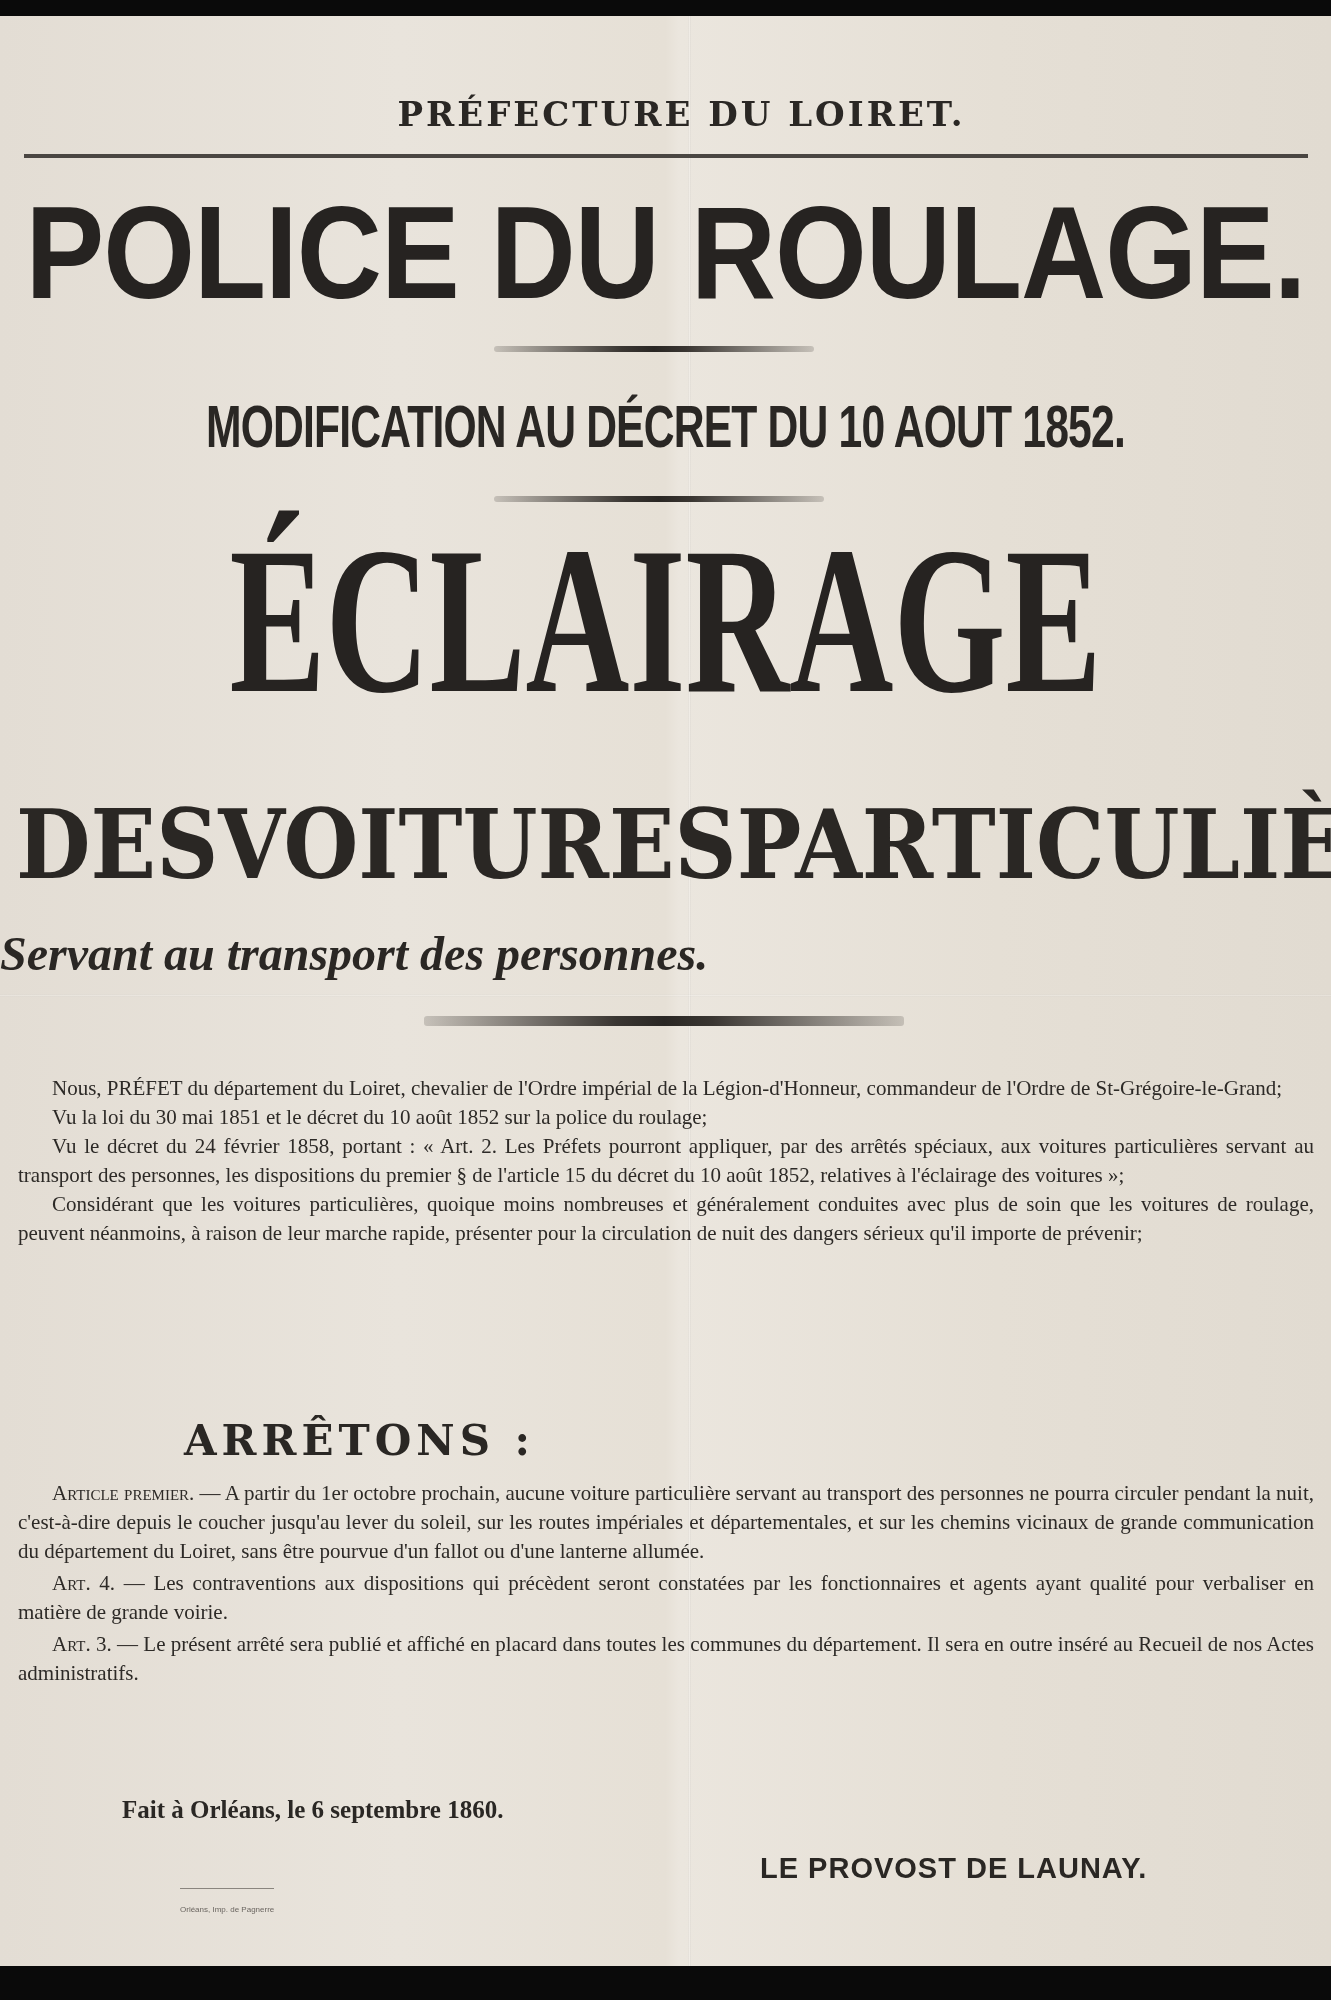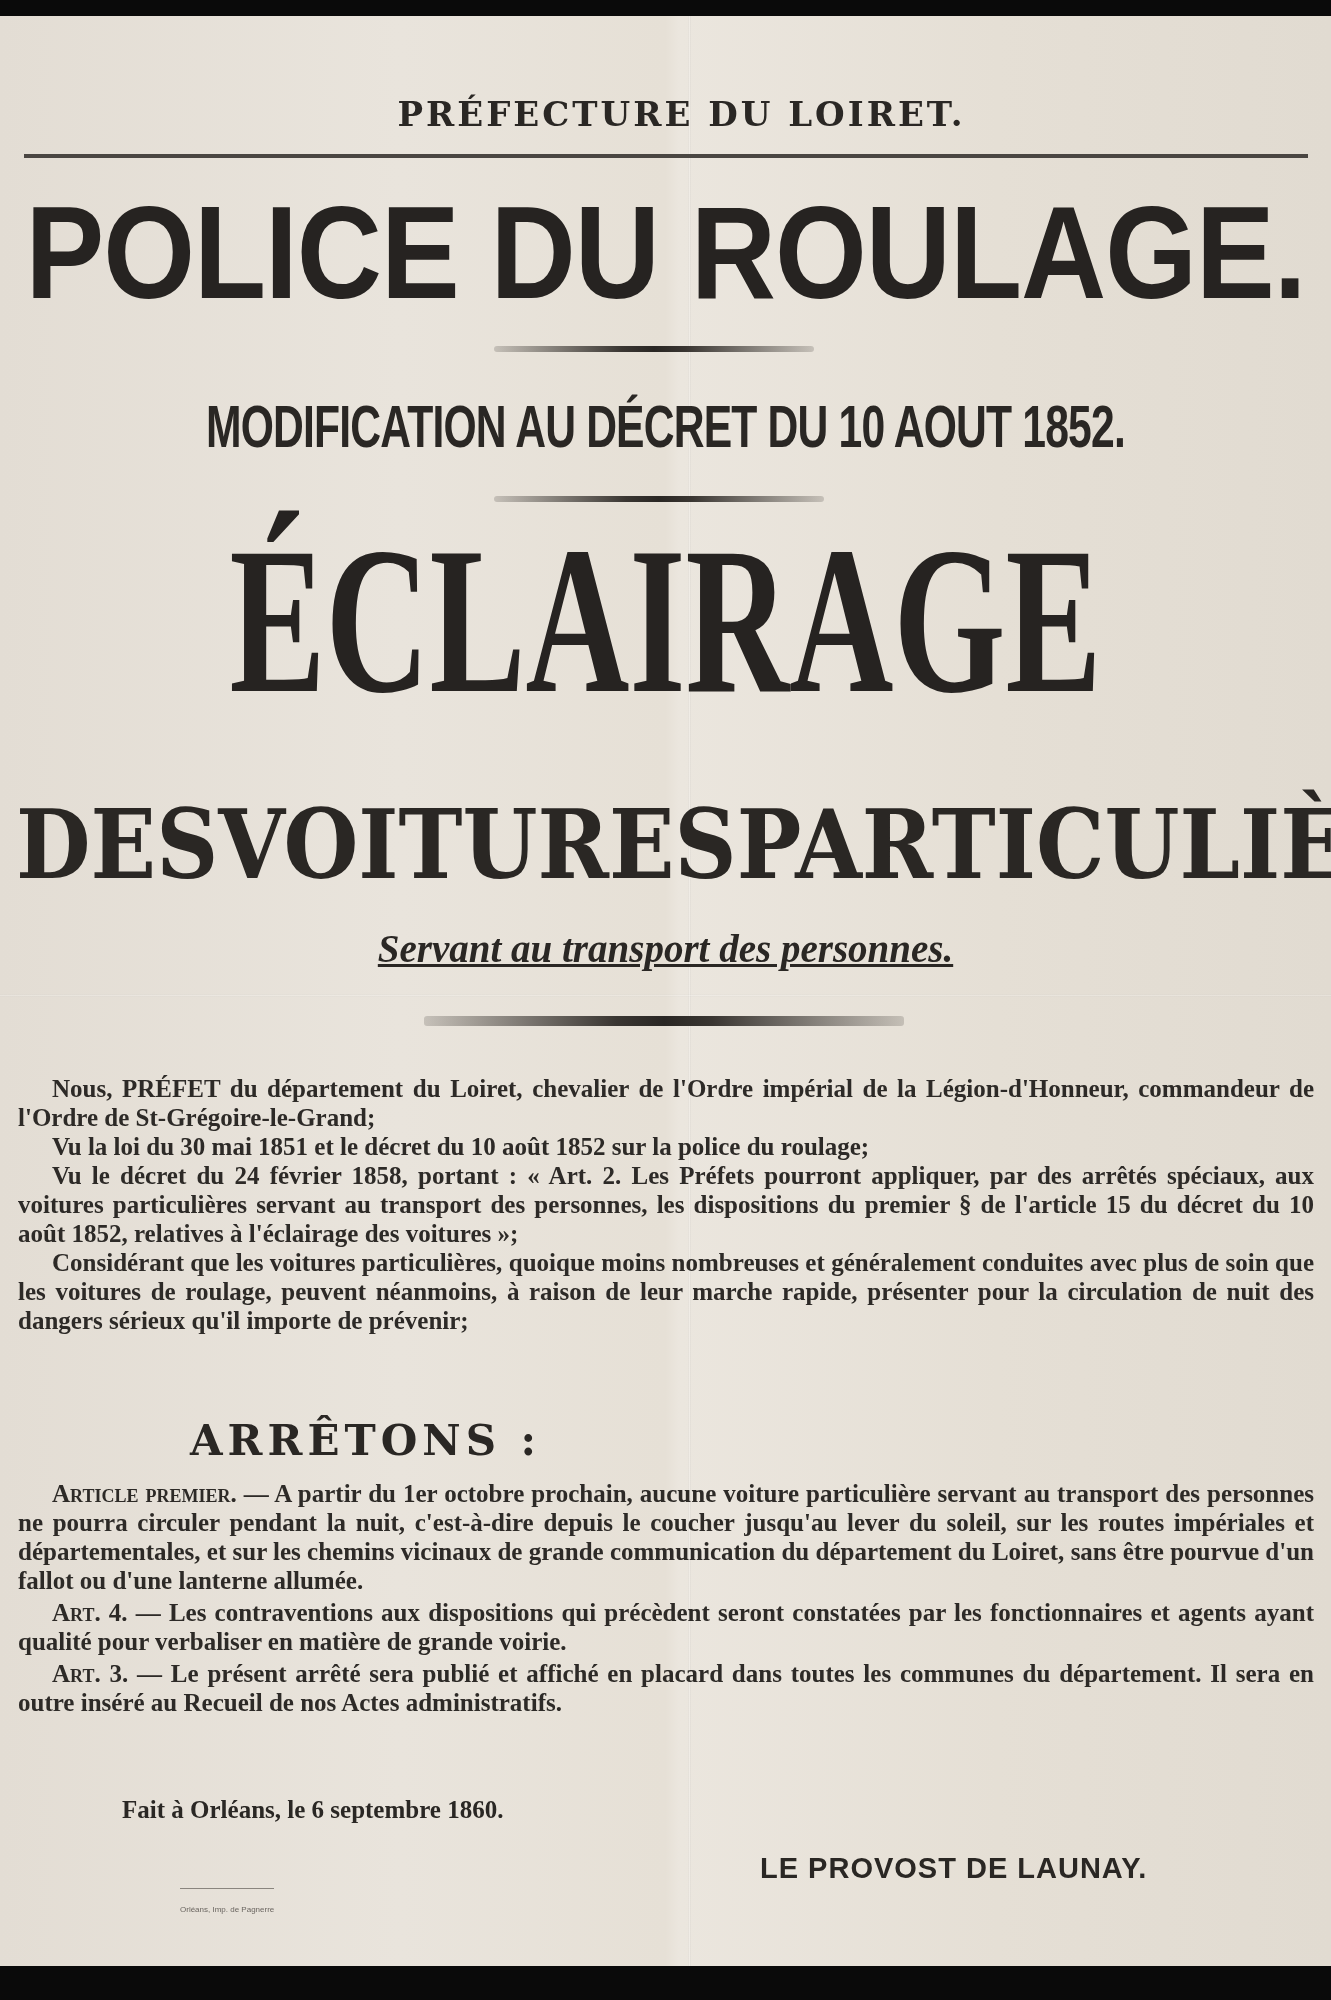--- a/index.html
+++ b/index.html
@@ -65,36 +65,36 @@
   .des-voitures {
     position: absolute; top: 780px; left: 16px; width: 1300px;
     font-family: "DejaVu Serif", serif; font-weight: bold;
     font-size: 86px; line-height: 1;
     display: flex; justify-content: space-between;
     transform: scaleY(1.12); transform-origin: top left;
   }
   .servant {
     position: absolute; top: 910px; left: 0; width: 100%;
     font-family: "Liberation Serif", serif; font-style: italic; font-weight: bold;
-    font-size: 39px; text-align: center; text-decoration: underline;
+    font-size: 48px; text-align: left;
   }
   .rule-c { top: 1000px; left: 424px; width: 480px; height: 10px; }
   .body-text {
     position: absolute; left: 18px; width: 1296px;
-    font-family: "Liberation Serif", serif; font-weight: bold;
-    font-size: 25px; line-height: 29px;
+    font-family: "Liberation Serif", serif; font-weight: normal;
+    font-size: 21px; line-height: 29px;
     text-align: justify; color: #2d2a27;
   }
   .body-text p { margin: 0; text-indent: 34px; }
   .sc { font-variant: small-caps; }
   .pre-block { top: 1058px; }
   .arretons {
     position: absolute; top: 1400px; left: 184px;
     font-family: "DejaVu Serif", serif; font-weight: bold;
-    font-size: 42px; letter-spacing: 5px; margin-left: 6px;
+    font-size: 42px; letter-spacing: 5px;
   }
   .art-block { top: 1463px; }
   .art-block p { margin-bottom: 3px; }
   .fait {
     position: absolute; top: 1780px; left: 122px;
     font-family: "Liberation Serif", serif; font-weight: bold; font-size: 25px;
   }
   .signature {
     position: absolute; top: 1836px; left: 760px;
     font-family: Liberation Sans, sans-serif; font-weight: bold; font-size: 29px; letter-spacing: 1px;

